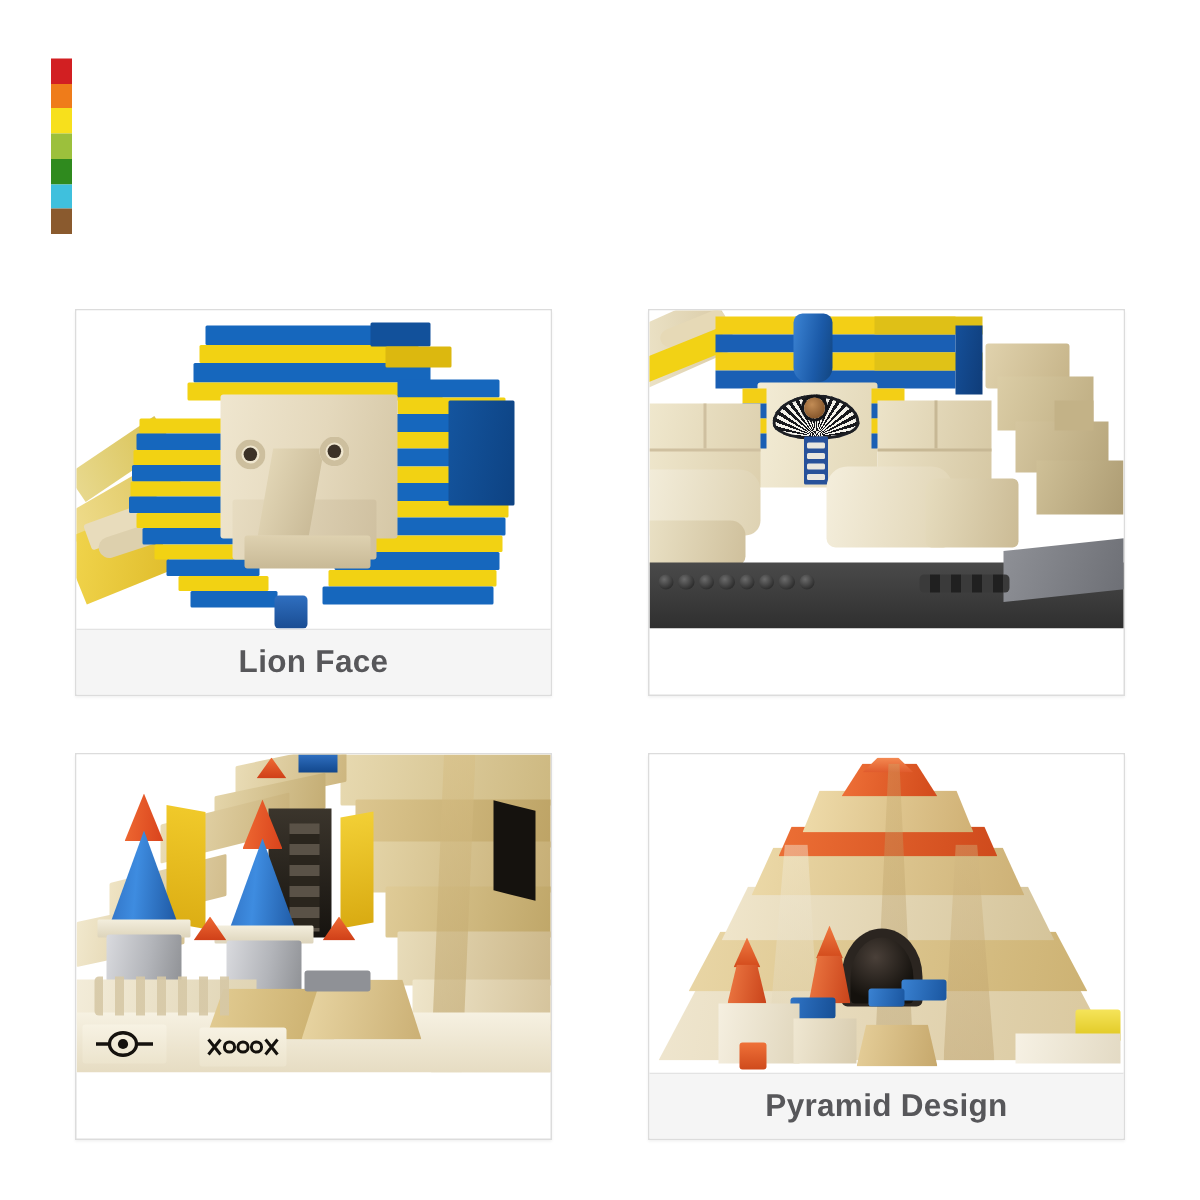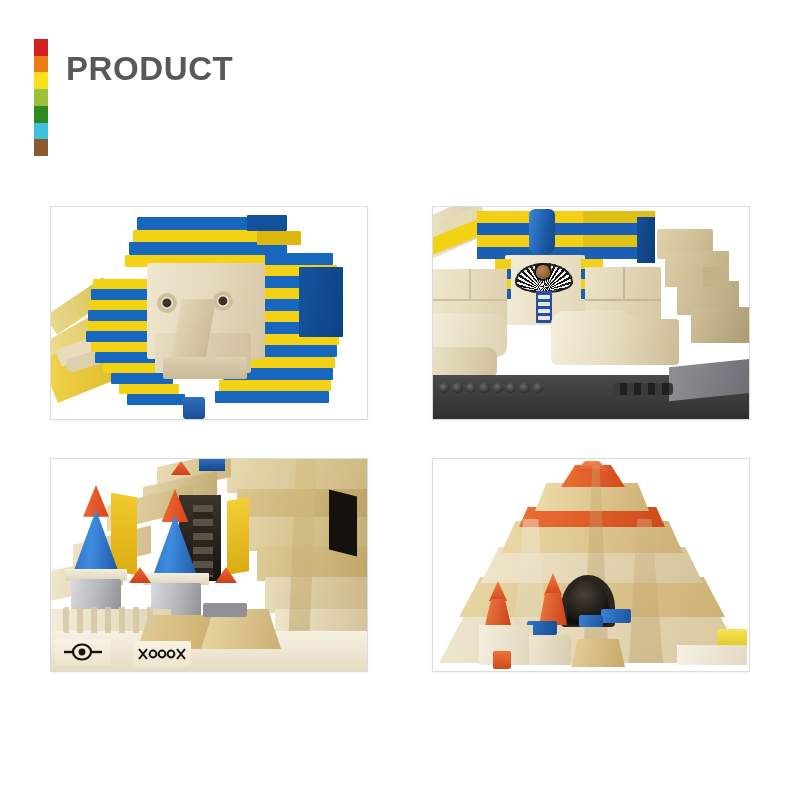--- a/index.html
+++ b/index.html
@@ -224,21 +224,20 @@
     <div class="band" style="background: rgb(210, 31, 34);"></div>
     <div class="band" style="background: rgb(239, 124, 26);"></div>
     <div class="band" style="background: rgb(247, 224, 28);"></div>
     <div class="band" style="background: rgb(156, 192, 60);"></div>
     <div class="band" style="background: rgb(47, 138, 30);"></div>
     <div class="band" style="background: rgb(63, 192, 221);"></div>
     <div class="band" style="background: rgb(138, 90, 46);"></div>
   </div>
 
   <div class="title-block">
-    <div class="title-line">PRODUCT</div>
   </div>
 </div>
 
 <div class="grid">
 
   <div class="row">
 
     <div class="card">
       <div class="card-media">
         <div class="art">
@@ -287,20 +286,23 @@
           <div class="lf-face" style="left:96px;top:56px;width:118px;height:96px;"></div>
           <div class="lf-face" style="left:104px;top:126px;width:96px;height:40px;background:linear-gradient(100deg,#e7dcc1,#cfc0a0);"></div>
           <div class="pc" style="left:126px;top:92px;width:34px;height:58px;background:linear-gradient(100deg,#e2d6b6,#cabb98);transform:skewX(-10deg);"></div>
           <div class="pc" style="left:112px;top:150px;width:84px;height:22px;background:linear-gradient(#ded1b0,#c8b996);border-radius:2px;"></div>
           <div class="lf-eye" style="left:106px;top:86px;width:20px;height:20px;"></div>
           <div class="lf-eye" style="left:162px;top:84px;width:20px;height:20px;"></div>
 
           <div class="pc" style="left:132px;top:190px;width:22px;height:22px;background:linear-gradient(#2f6fc0,#1a4d93);border-radius:3px;"></div>
         </div>
       </div>
+      <div class="card-caption">
+        <span>Lion Face</span>
+      </div>
     </div>
 
     <div class="card">
       <div class="card-media">
         <div class="art">
 
           <div class="pc" style="left:-12px;top:0;width:66px;height:40px;background:linear-gradient(110deg,#efe7cd,#d8c9a4);transform:rotate(-24deg);"></div>
           <div class="pc" style="left:6px;top:6px;width:46px;height:12px;background:#e6d9b6;border-radius:6px;transform:rotate(-22deg);"></div>
           <div class="pc" style="left:-8px;top:22px;width:60px;height:16px;background:#f2d215;transform:rotate(-22deg);"></div>
 
@@ -480,15 +482,18 @@
           <div class="pc" style="left:146px;top:156px;width:24px;height:12px;background:linear-gradient(100deg,#3a82d2,#1a56a0);border-radius:2px;"></div>
 
           <div class="pc" style="left:46px;top:166px;width:54px;height:40px;background:linear-gradient(100deg,#f5efe0,#e0d6bc);"></div>
           <div class="pc" style="left:96px;top:176px;width:42px;height:30px;background:linear-gradient(100deg,#efe7d2,#d8ccaf);"></div>
           <div class="pc" style="left:60px;top:192px;width:18px;height:18px;background:linear-gradient(#ef7138,#cf4a1c);border-radius:2px;"></div>
           <div class="pc" style="left:138px;top:180px;width:54px;height:28px;background:linear-gradient(100deg,#e6cf9a,#caa c);background:linear-gradient(100deg,#e6cf9a,#c6a86c);clip-path:polygon(12% 0,88% 0,100% 100%,0 100%);"></div>
           <div class="pc" style="left:284px;top:170px;width:30px;height:22px;background:linear-gradient(#f5e45a,#ddc318);border-radius:2px;"></div>
           <div class="pc" style="left:244px;top:186px;width:70px;height:20px;background:linear-gradient(100deg,#f6f1e4,#e3dac4);"></div>
         </div>
       </div>
+      <div class="card-caption">
+        <span>Pyramid Design</span>
+      </div>
     </div>
   </div>
 </div>
 
 </body></html>

